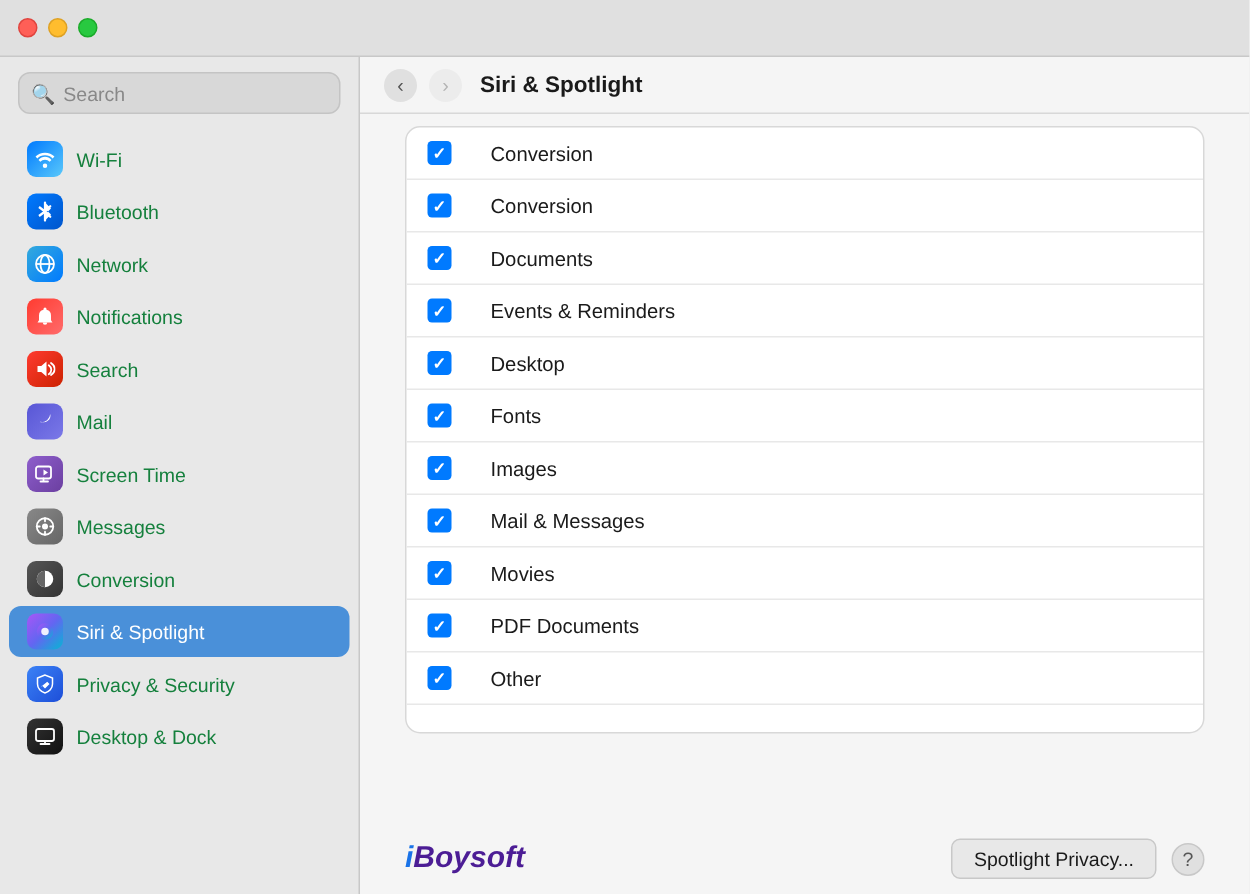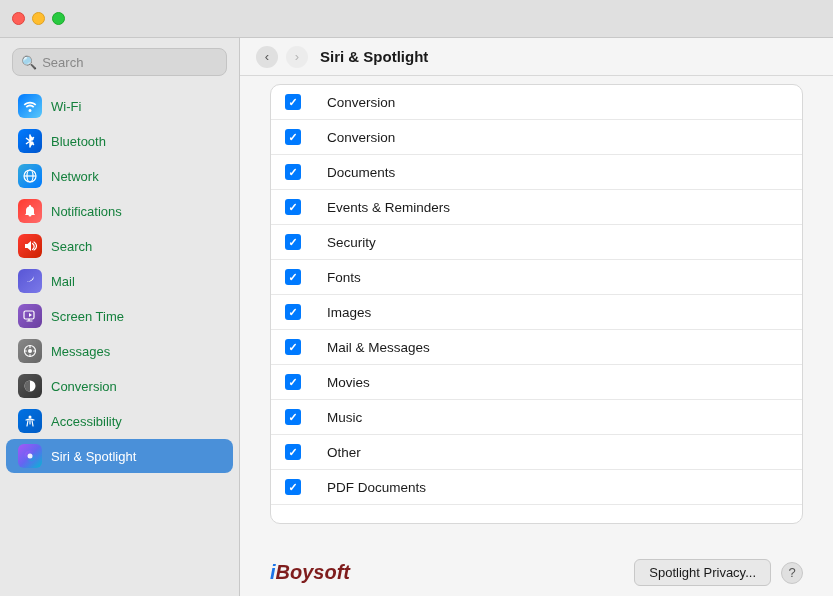--- a/index.html
+++ b/index.html
@@ -209,21 +209,21 @@
       gap: 10px;
       flex-shrink: 0;
     }
     .iboysoft-logo {
       color: #1a73e8;
       font-size: 20px;
       font-weight: 800;
       font-style: italic;
       margin-right: auto;
     }
-    .iboysoft-logo span { color: #7f1d1d; }
+    .iboysoft-logo span { color: #4c1d95; }
 
     .footer-btn {
       background: #e8e8e8;
       border: 1px solid #c8c8c8;
       border-radius: 6px;
       padding: 5px 14px;
       font-size: 13px;
       cursor: pointer;
       color: #1a1a1a;
     }
@@ -339,47 +339,54 @@
         </div>
         <div class="sidebar-item">
           <div class="sidebar-icon icon-appearance" style="color: rgb(255, 255, 255); font-size: 14px; text-align: center;">
             <svg width="14" height="14" viewBox="0 0 14 14">
       <circle cx="7" cy="7" r="5.5" fill="white"></circle>
       <path d="M7 1.5A5.5 5.5 0 007 12.5z" fill="#666"></path>
     </svg>
           </div>
           <span>Conversion</span>
         </div>
-        <div class="sidebar-item">
-          <div class="sidebar-icon icon-accessibility" style="color: rgb(255, 255, 255); font-size: 14px; text-align: center;">
-            <svg width="14" height="14" viewBox="0 0 14 14" fill="white">
-      <circle cx="7" cy="3" r="1.5"></circle>
-      <path d="M3 6c1.3-.5 2.7-.8 4-.8s2.7.3 4 .8" stroke="white" stroke-width="1.2" fill="none" stroke-linecap="round"></path>
-      <path d="M5 6.5L4 12M9 6.5l1 5.5" stroke="white" stroke-width="1.2" stroke-linecap="round"></path>
-      <path d="M7 6.5v3.5" stroke="white" stroke-width="1.2" stroke-linecap="round"></path>
-    </svg>
-          </div>
-          <span>Accessibility</span>
-        </div>
         <div class="sidebar-item active">
           <div class="sidebar-icon icon-siri" style="color: rgb(255, 255, 255); font-size: 14px; text-align: center;">
             <svg width="14" height="14" viewBox="0 0 14 14">
       <defs>
         <linearGradient id="sg" x1="0%" y1="0%" x2="100%" y2="100%">
           <stop offset="0%" stop-color="#a855f7"></stop>
           <stop offset="50%" stop-color="#6366f1"></stop>
           <stop offset="100%" stop-color="#06b6d4"></stop>
         </linearGradient>
       </defs>
       <circle cx="7" cy="7" r="5.5" fill="url(#sg)"></circle>
       <circle cx="7" cy="7" r="2.5" fill="white" opacity="0.9"></circle>
     </svg>
           </div>
           <span>Siri &amp; Spotlight</span>
         </div>
+        <div class="sidebar-item">
+          <div class="sidebar-icon icon-privacy" style="color: rgb(255, 255, 255); font-size: 14px; text-align: center;">
+            <svg width="14" height="14" viewBox="0 0 14 14" fill="white">
+      <path d="M7 1L2 3v4c0 3 2.3 5.4 5 6 2.7-.6 5-3 5-6V3z" stroke="white" stroke-width="1" fill="none"></path>
+      <path d="M4.5 9l1.5-1.5L8.5 5.5l1.5 1.5-3 3-2-2" fill="white"></path>
+    </svg>
+          </div>
+          <span>Privacy &amp; Security</span>
+        </div>
+        <div class="sidebar-item">
+          <div class="sidebar-icon icon-desktop" style="color: rgb(255, 255, 255); font-size: 14px; text-align: center;">
+            <svg width="14" height="14" viewBox="0 0 14 14" fill="white">
+      <rect x="1" y="2" width="12" height="8" rx="1.5" stroke="white" stroke-width="1.2" fill="none"></rect>
+      <path d="M4 12h6M7 10v2" stroke="white" stroke-width="1.2" stroke-linecap="round"></path>
+    </svg>
+          </div>
+          <span>Desktop &amp; Dock</span>
+        </div>
       </div>
   </div>
 
   <div class="right-panel">
     <div class="panel-header">
       <button class="nav-btn">‹</button>
       <button class="nav-btn" disabled="">›</button>
       <span class="panel-title">Siri &amp; Spotlight</span>
     </div>
 
@@ -396,49 +403,45 @@
           <div class="checkbox-row">
             <div class="checkbox-checked"></div>
             <span>Documents</span>
           </div>
           <div class="checkbox-row">
             <div class="checkbox-checked"></div>
             <span>Events &amp; Reminders</span>
           </div>
           <div class="checkbox-row">
             <div class="checkbox-checked"></div>
-            <span>Security</span>
+            <span>Desktop</span>
           </div>
           <div class="checkbox-row">
             <div class="checkbox-checked"></div>
             <span>Fonts</span>
           </div>
           <div class="checkbox-row">
             <div class="checkbox-checked"></div>
             <span>Images</span>
           </div>
           <div class="checkbox-row">
             <div class="checkbox-checked"></div>
             <span>Mail &amp; Messages</span>
           </div>
           <div class="checkbox-row">
             <div class="checkbox-checked"></div>
             <span>Movies</span>
           </div>
           <div class="checkbox-row">
             <div class="checkbox-checked"></div>
-            <span>Music</span>
+            <span>PDF Documents</span>
           </div>
           <div class="checkbox-row">
             <div class="checkbox-checked"></div>
             <span>Other</span>
-          </div>
-          <div class="checkbox-row">
-            <div class="checkbox-checked"></div>
-            <span>PDF Documents</span>
           </div>
           <div class="checkbox-row"></div>
         </div>
     </div>
 
     <div class="panel-footer">
       <div class="iboysoft-logo">
         <i><span style="color:#1a73e8">i</span><span>Boysoft</span></i>
       </div>
       <button class="footer-btn">Spotlight Privacy...</button>

